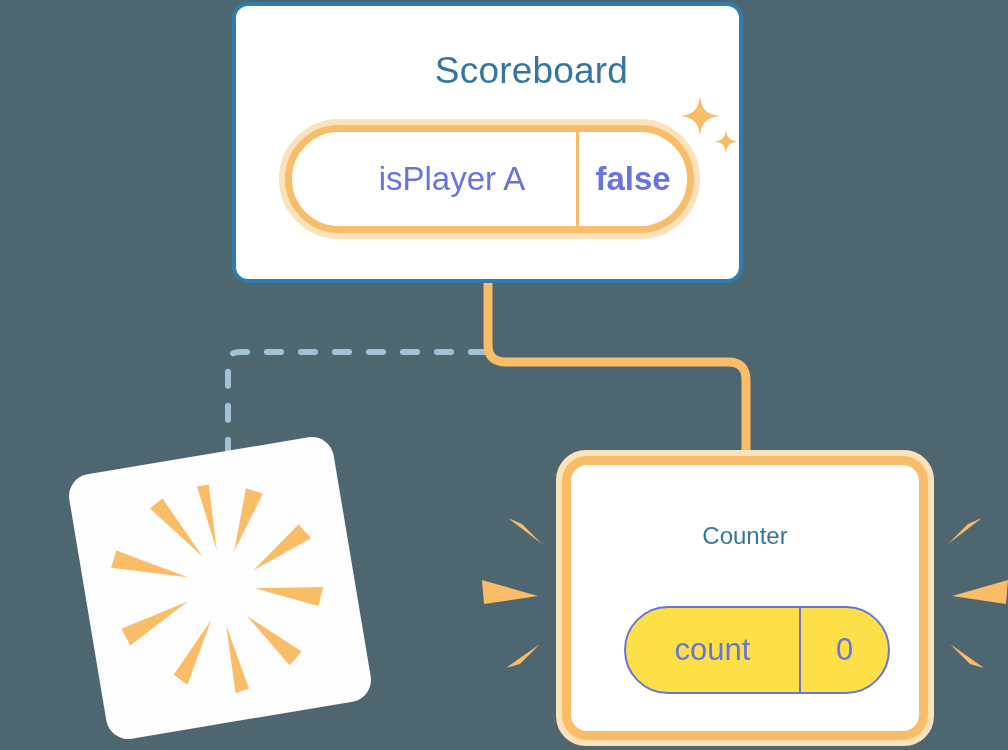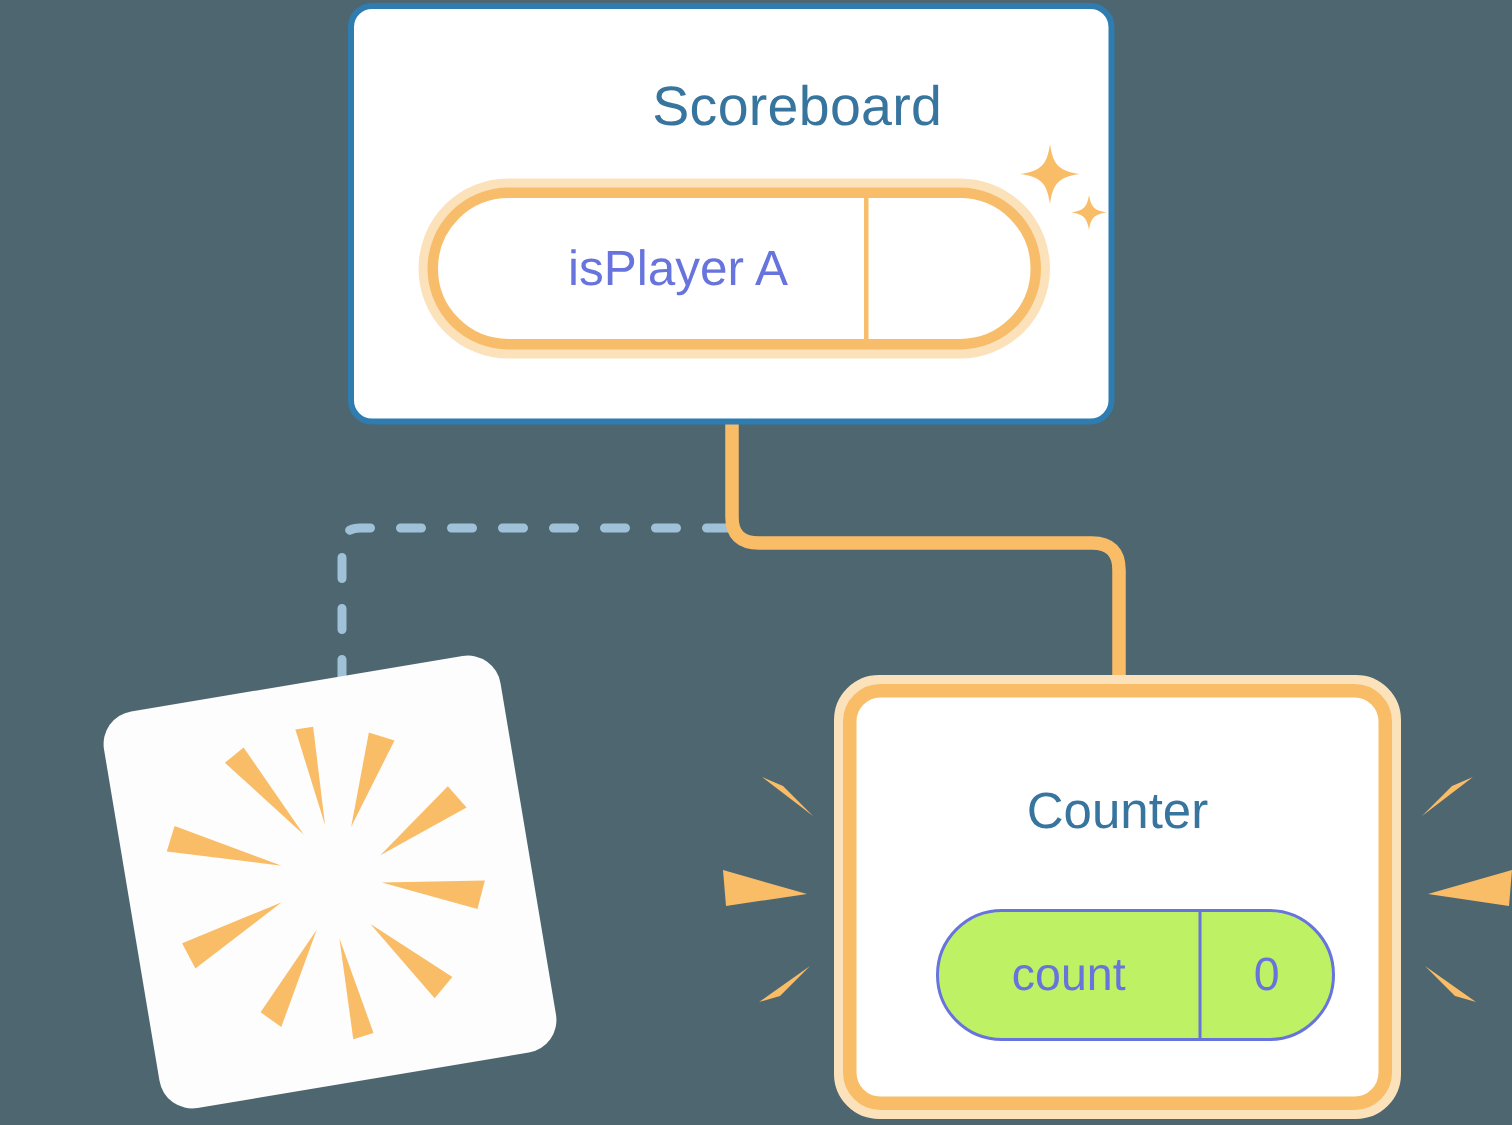--- a/index.html
+++ b/index.html
@@ -154,33 +154,33 @@
     border: 9px solid #f9bd68;
     border-radius: 25px;
     background: #ffffff;
   }
   #counter-title {
     position: absolute;
     left: 0;
     top: 57px;
     width: 100%;
     text-align: center;
-    font-size: 34px;
+    font-size: 24px;
     color: #37759e;
   }
   #counter-pill {
     position: absolute;
     left: 53px;
     top: 141px;
     width: 266px;
     height: 88px;
     box-sizing: border-box;
     border: 2px solid #6874dd;
     border-radius: 44px;
-    background: #bef264;
+    background: #fde047;
     display: flex;
     align-items: center;
   }
   #counter-pill .cell-key {
     flex: 0 0 173px;
     text-align: center;
     font-size: 31px;
     color: #6874dd;
   }
   #counter-pill .cell-divider {
@@ -218,20 +218,21 @@
   </svg>
 
   <div id="scoreboard-card">
     <div id="scoreboard-title">Scoreboard</div>
 
     <div id="scoreboard-pill-wrap">
       <div id="scoreboard-pill-halo"></div>
       <div id="scoreboard-pill">
         <div class="cell-key">isPlayer A</div>
         <div class="cell-divider"></div>
+        <div class="cell-val">false</div>
       </div>
     </div>
   </div>
 
   <svg id="sparkles" viewBox="0 0 70 70">
     <path d="M 24 4 C 26 18 30 22 44 24 C 30 26 26 30 24 44 C 22 30 18 26 4 24 C 18 22 22 18 24 4 Z" fill="#f9bd68"></path>
     <path d="M 50 38 C 51.3 46 53.5 48.3 61.5 49.6 C 53.5 51 51.3 53.2 50 61.2 C 48.7 53.2 46.5 51 38.5 49.6 C 46.5 48.3 48.7 46 50 38 Z" fill="#f9bd68"></path>
   </svg>
 
   <div id="blank-card">

